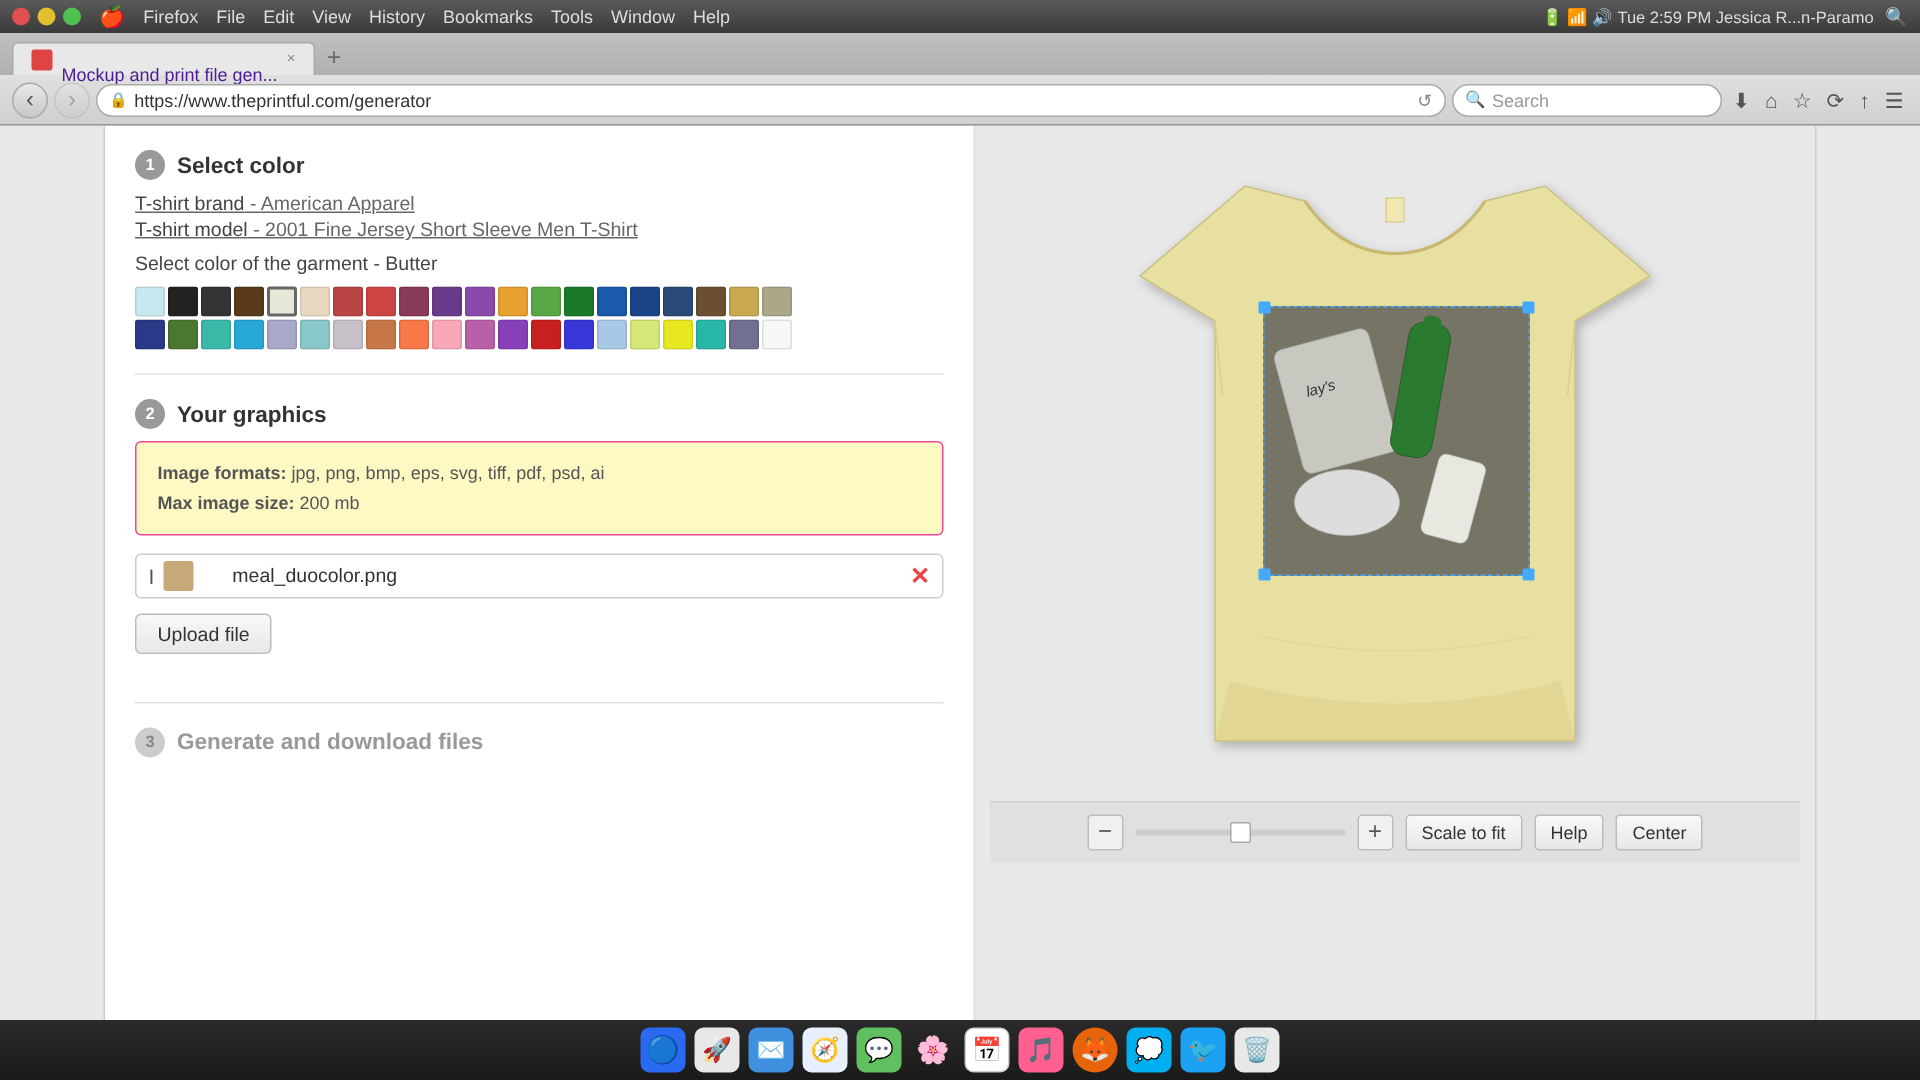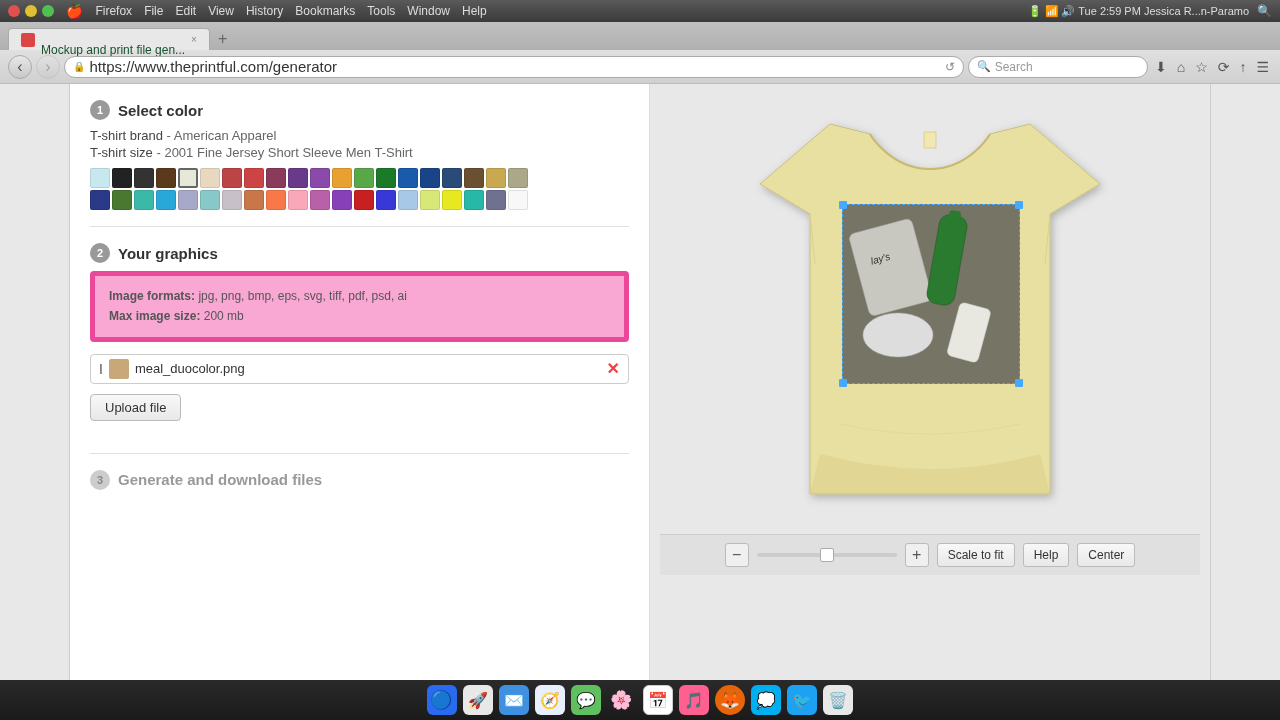--- a/index.html
+++ b/index.html
@@ -136,43 +136,43 @@
       background: #999;
       color: #fff;
       border-radius: 50%;
       display: flex; align-items: center; justify-content: center;
       font-size: 11px; font-weight: bold;
       flex-shrink: 0;
     }
     .step-title { font-size: 15px; font-weight: 600; color: #333; }
 
     .field-label { font-size: 13px; color: #444; margin-bottom: 4px; margin-top: 8px; }
-    .field-value { font-size: 13px; color: #666; margin-bottom: 2px; }
+    .field-value { font-size: 13px; color: #666; margin-bottom: 2px; text-decoration: underline; }
 
     
     .color-grid {
       display: grid;
       grid-template-columns: repeat(20, 20px);
       gap: 2px;
       margin-top: 8px;
     }
     .color-swatch {
       width: 20px; height: 20px;
       border-radius: 2px;
       cursor: pointer;
       border: 1px solid rgba(0,0,0,0.1);
     }
 
     
     .section-divider { height: 1px; background: #e0e0e0; margin: 16px 0; }
 
     
     .info-box {
-      background: #f9a8d4;
-      border: 5px solid #ec4899;
+      background: #fef9c3;
+      border: 1px solid #ec4899;
       border-radius: 4px;
       padding: 10px 14px;
       font-size: 12px;
       color: #555;
       line-height: 1.7;
       margin-bottom: 12px;
     }
     .info-box strong { font-weight: 600; }
 
     
@@ -181,21 +181,21 @@
       align-items: center;
       border: 1px solid #ccc;
       border-radius: 4px;
       padding: 4px 8px;
       background: #fff;
       margin-bottom: 10px;
       gap: 6px;
     }
     .file-cursor { color: #555; font-size: 14px; }
     .file-thumb { width: 20px; height: 20px; background: #ddd; border-radius: 2px; }
-    .file-name { flex: 1; font-size: 13px; color: #333; }
+    .file-name { flex: 1; font-size: 13px; color: #333; margin-left: 20px; }
     .file-remove { color: #e44; font-size: 16px; cursor: pointer; font-weight: bold; }
 
     .upload-btn {
       border: 1px solid #bbb;
       background: linear-gradient(to bottom, #f8f8f8, #e8e8e8);
       padding: 5px 14px;
       font-size: 13px;
       color: #333;
       border-radius: 4px;
       cursor: pointer;
@@ -349,36 +349,36 @@
   </div>
   <div class="mac-titlebar-right">
     <span style="font-size:11px;color:#ddd;">🔋 📶 🔊 Tue 2:59 PM  Jessica R...n-Paramo</span>
     <span style="font-size:12px;color:#ddd;">🔍</span>
   </div>
 </div>
 
 <div class="tab-bar">
   <div class="tab-active">
     <span class="tab-favicon" style="background:#d44;border-radius:2px;width:14px;height:14px;"></span>
-    <span style="font-size:12px;color:#14532d;max-width:160px;overflow:hidden;white-space:nowrap;margin-top:20px;">Mockup and print file gen...</span>
+    <span style="font-size:12px;color:#4c1d95;max-width:160px;overflow:hidden;white-space:nowrap;margin-top:20px;">Mockup and print file gen...</span>
     <span class="tab-close">×</span>
   </div>
   <button class="tab-new">+</button>
 </div>
 
 <div class="nav-bar">
   <div class="nav-btn">
     <span style="font-size:16px;color:#555;">‹</span>
   </div>
   <div class="nav-btn" style="opacity:0.4;">
     <span style="font-size:16px;color:#555;">›</span>
   </div>
   <div class="url-bar">
     <span class="lock-icon">🔒</span>
-    <span style="flex:1;font-size:15px;color:#333;">https://www.theprintful.com/generator</span>
+    <span style="flex:1;font-size:12px;color:#333;">https://www.theprintful.com/generator</span>
     <span style="color:#888;cursor:pointer;font-size:12px;">↺</span>
   </div>
   <div class="search-bar">
     <span style="font-size:11px;color:#888;">🔍</span>
     <span style="font-size:12px;color:#999;text-align:right;">Search</span>
   </div>
   <div class="nav-icons">
     <span class="nav-icon-btn">⬇</span>
     <span class="nav-icon-btn">⌂</span>
     <span class="nav-icon-btn">☆</span>
@@ -399,23 +399,24 @@
       
       <div class="step-header">
         <div class="step-number">1</div>
         <div class="step-title">Select color</div>
       </div>
 
       <div class="field-value">
         <span style="color:#444;">T-shirt brand</span> - <span>American Apparel</span>
       </div>
       <div class="field-value">
-        <span style="color:#444;">T-shirt size</span> - <span>2001 Fine Jersey Short Sleeve Men T-Shirt</span>
-      </div>
-
+        <span style="color:#444;">T-shirt model</span> - <span>2001 Fine Jersey Short Sleeve Men T-Shirt</span>
+      </div>
+
+      <div class="field-label">Select color of the garment - Butter</div>
 
       <div class="color-grid" id="color-grid">
           <div class="color-swatch" style="background: rgb(200, 232, 240);"></div>
           <div class="color-swatch" style="background: rgb(34, 34, 34);"></div>
           <div class="color-swatch" style="background: rgb(51, 51, 51);"></div>
           <div class="color-swatch" style="background: rgb(90, 58, 26);"></div>
           <div class="color-swatch" style="background: rgb(232, 232, 216); border: 2px solid rgb(102, 102, 102);"></div>
           <div class="color-swatch" style="background: rgb(232, 216, 192);"></div>
           <div class="color-swatch" style="background: rgb(187, 68, 68);"></div>
           <div class="color-swatch" style="background: rgb(204, 68, 68);"></div>

